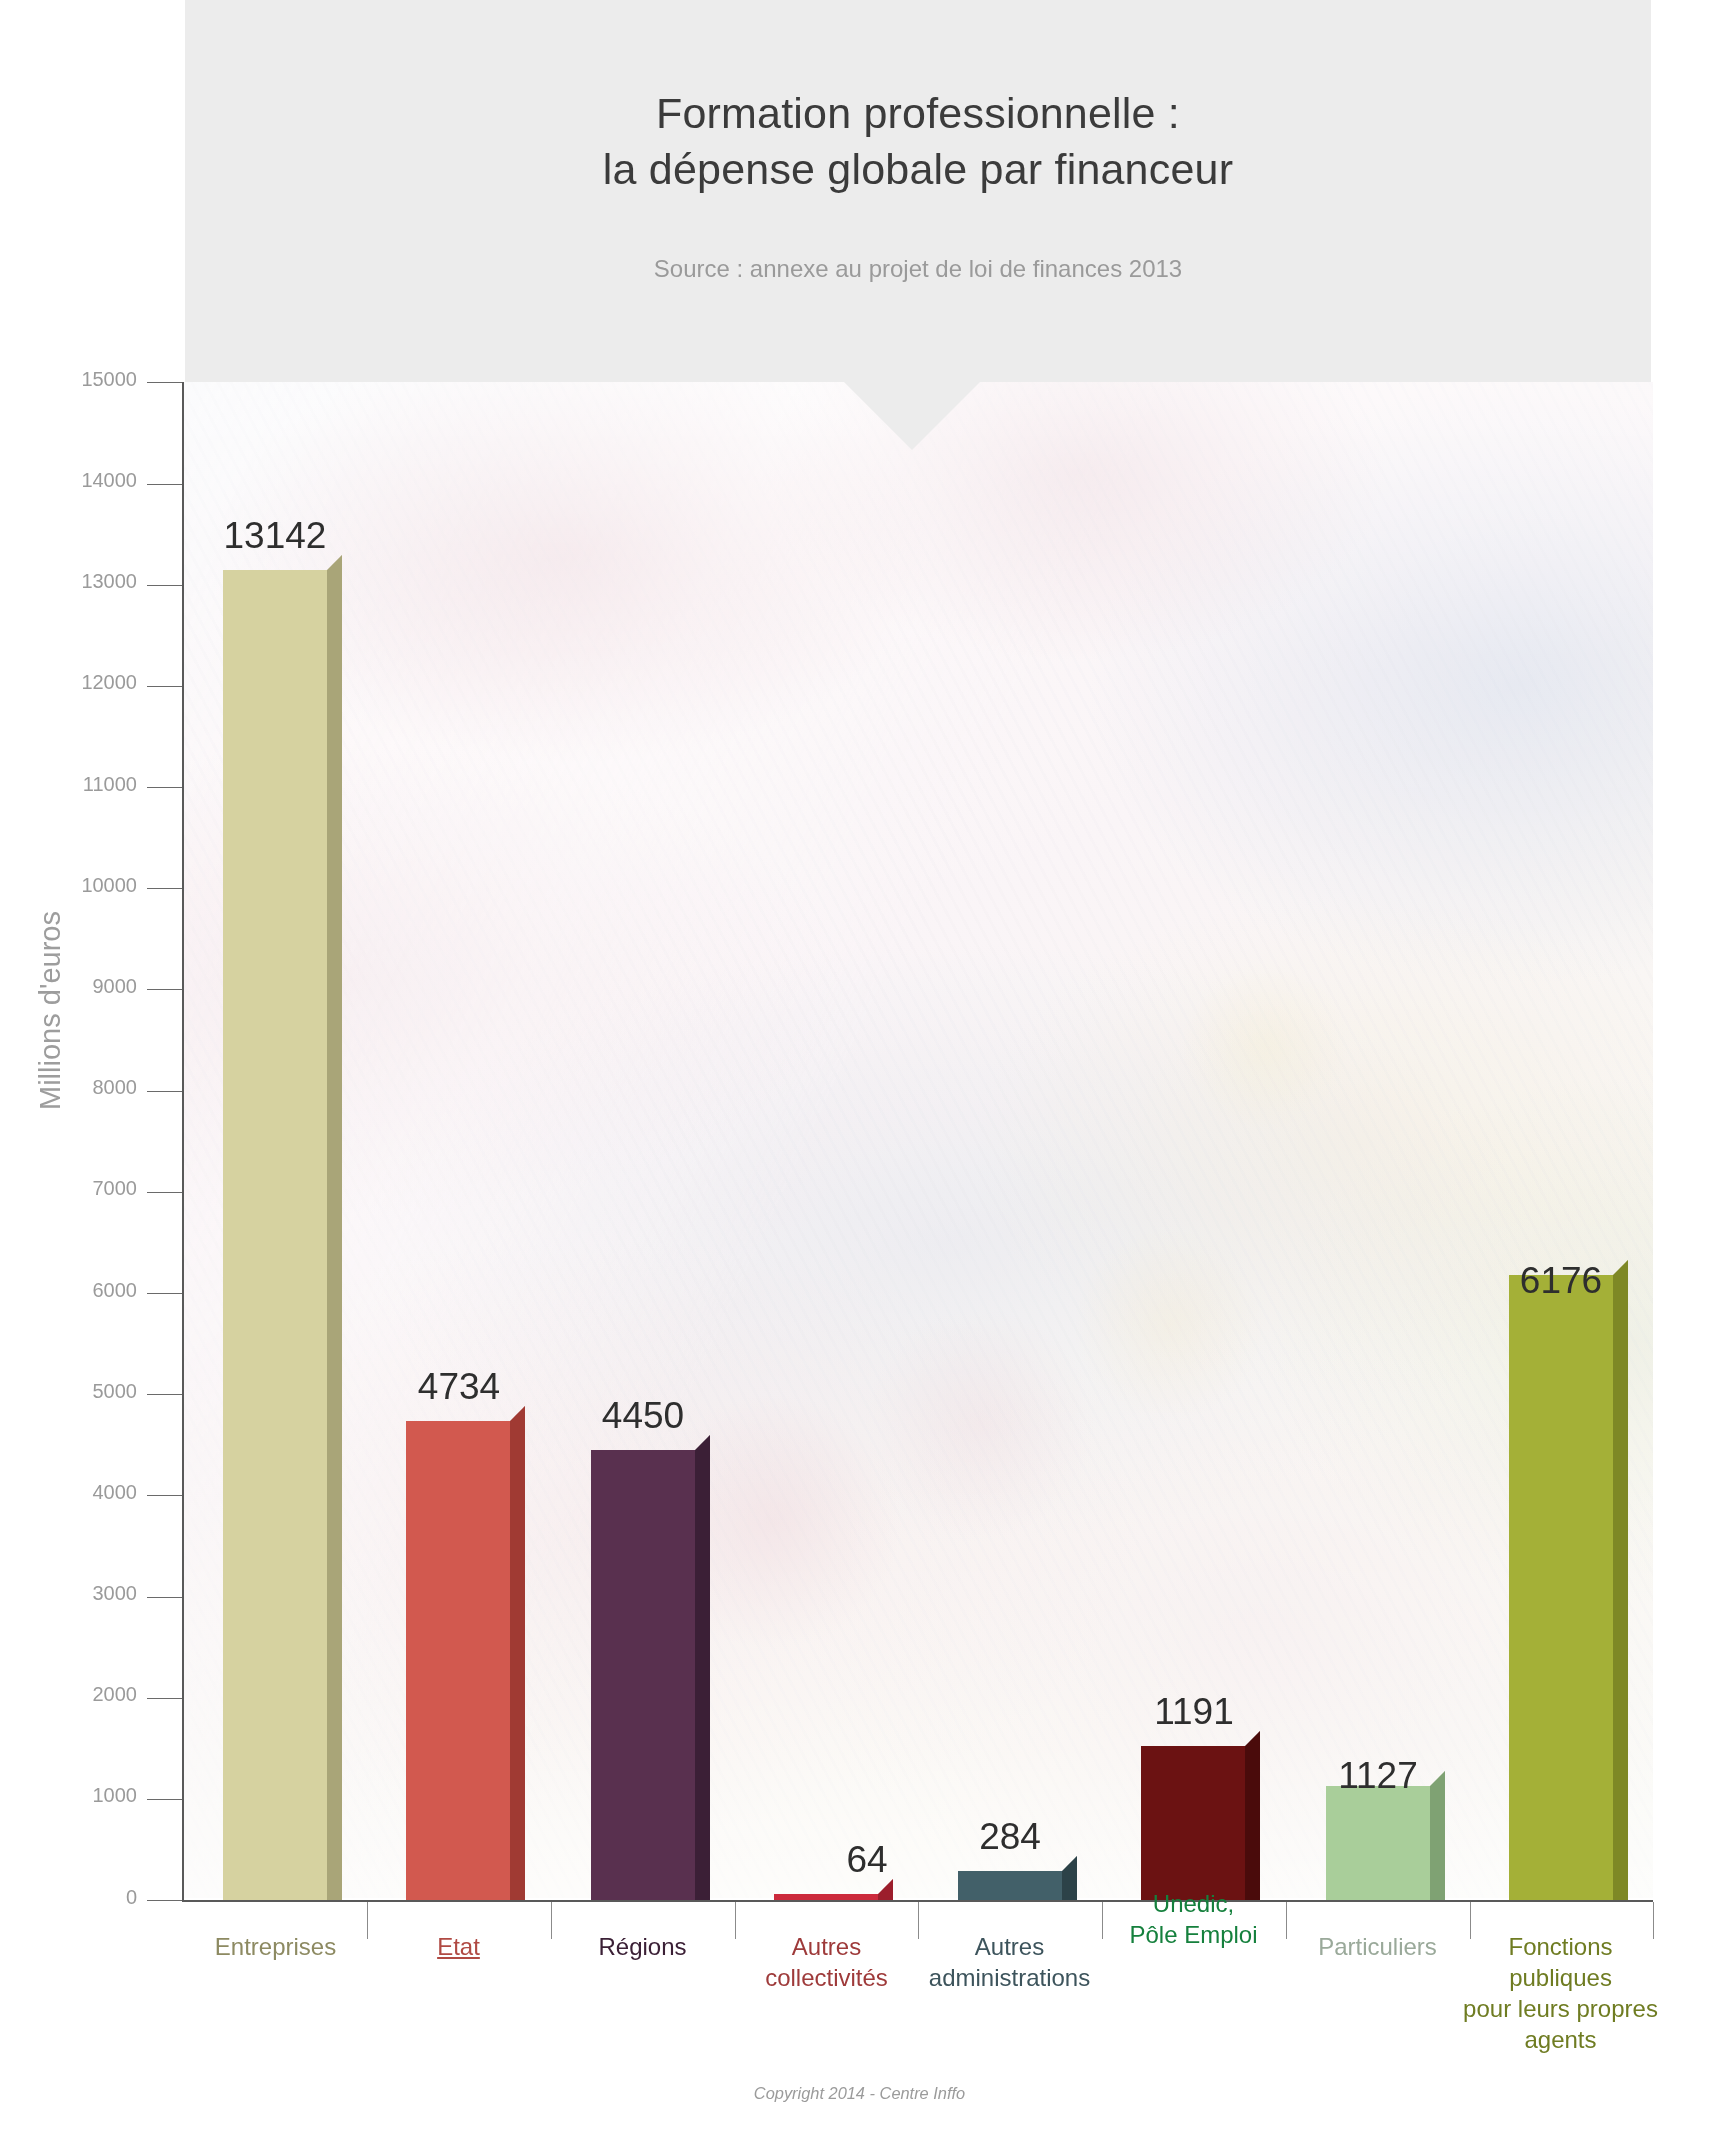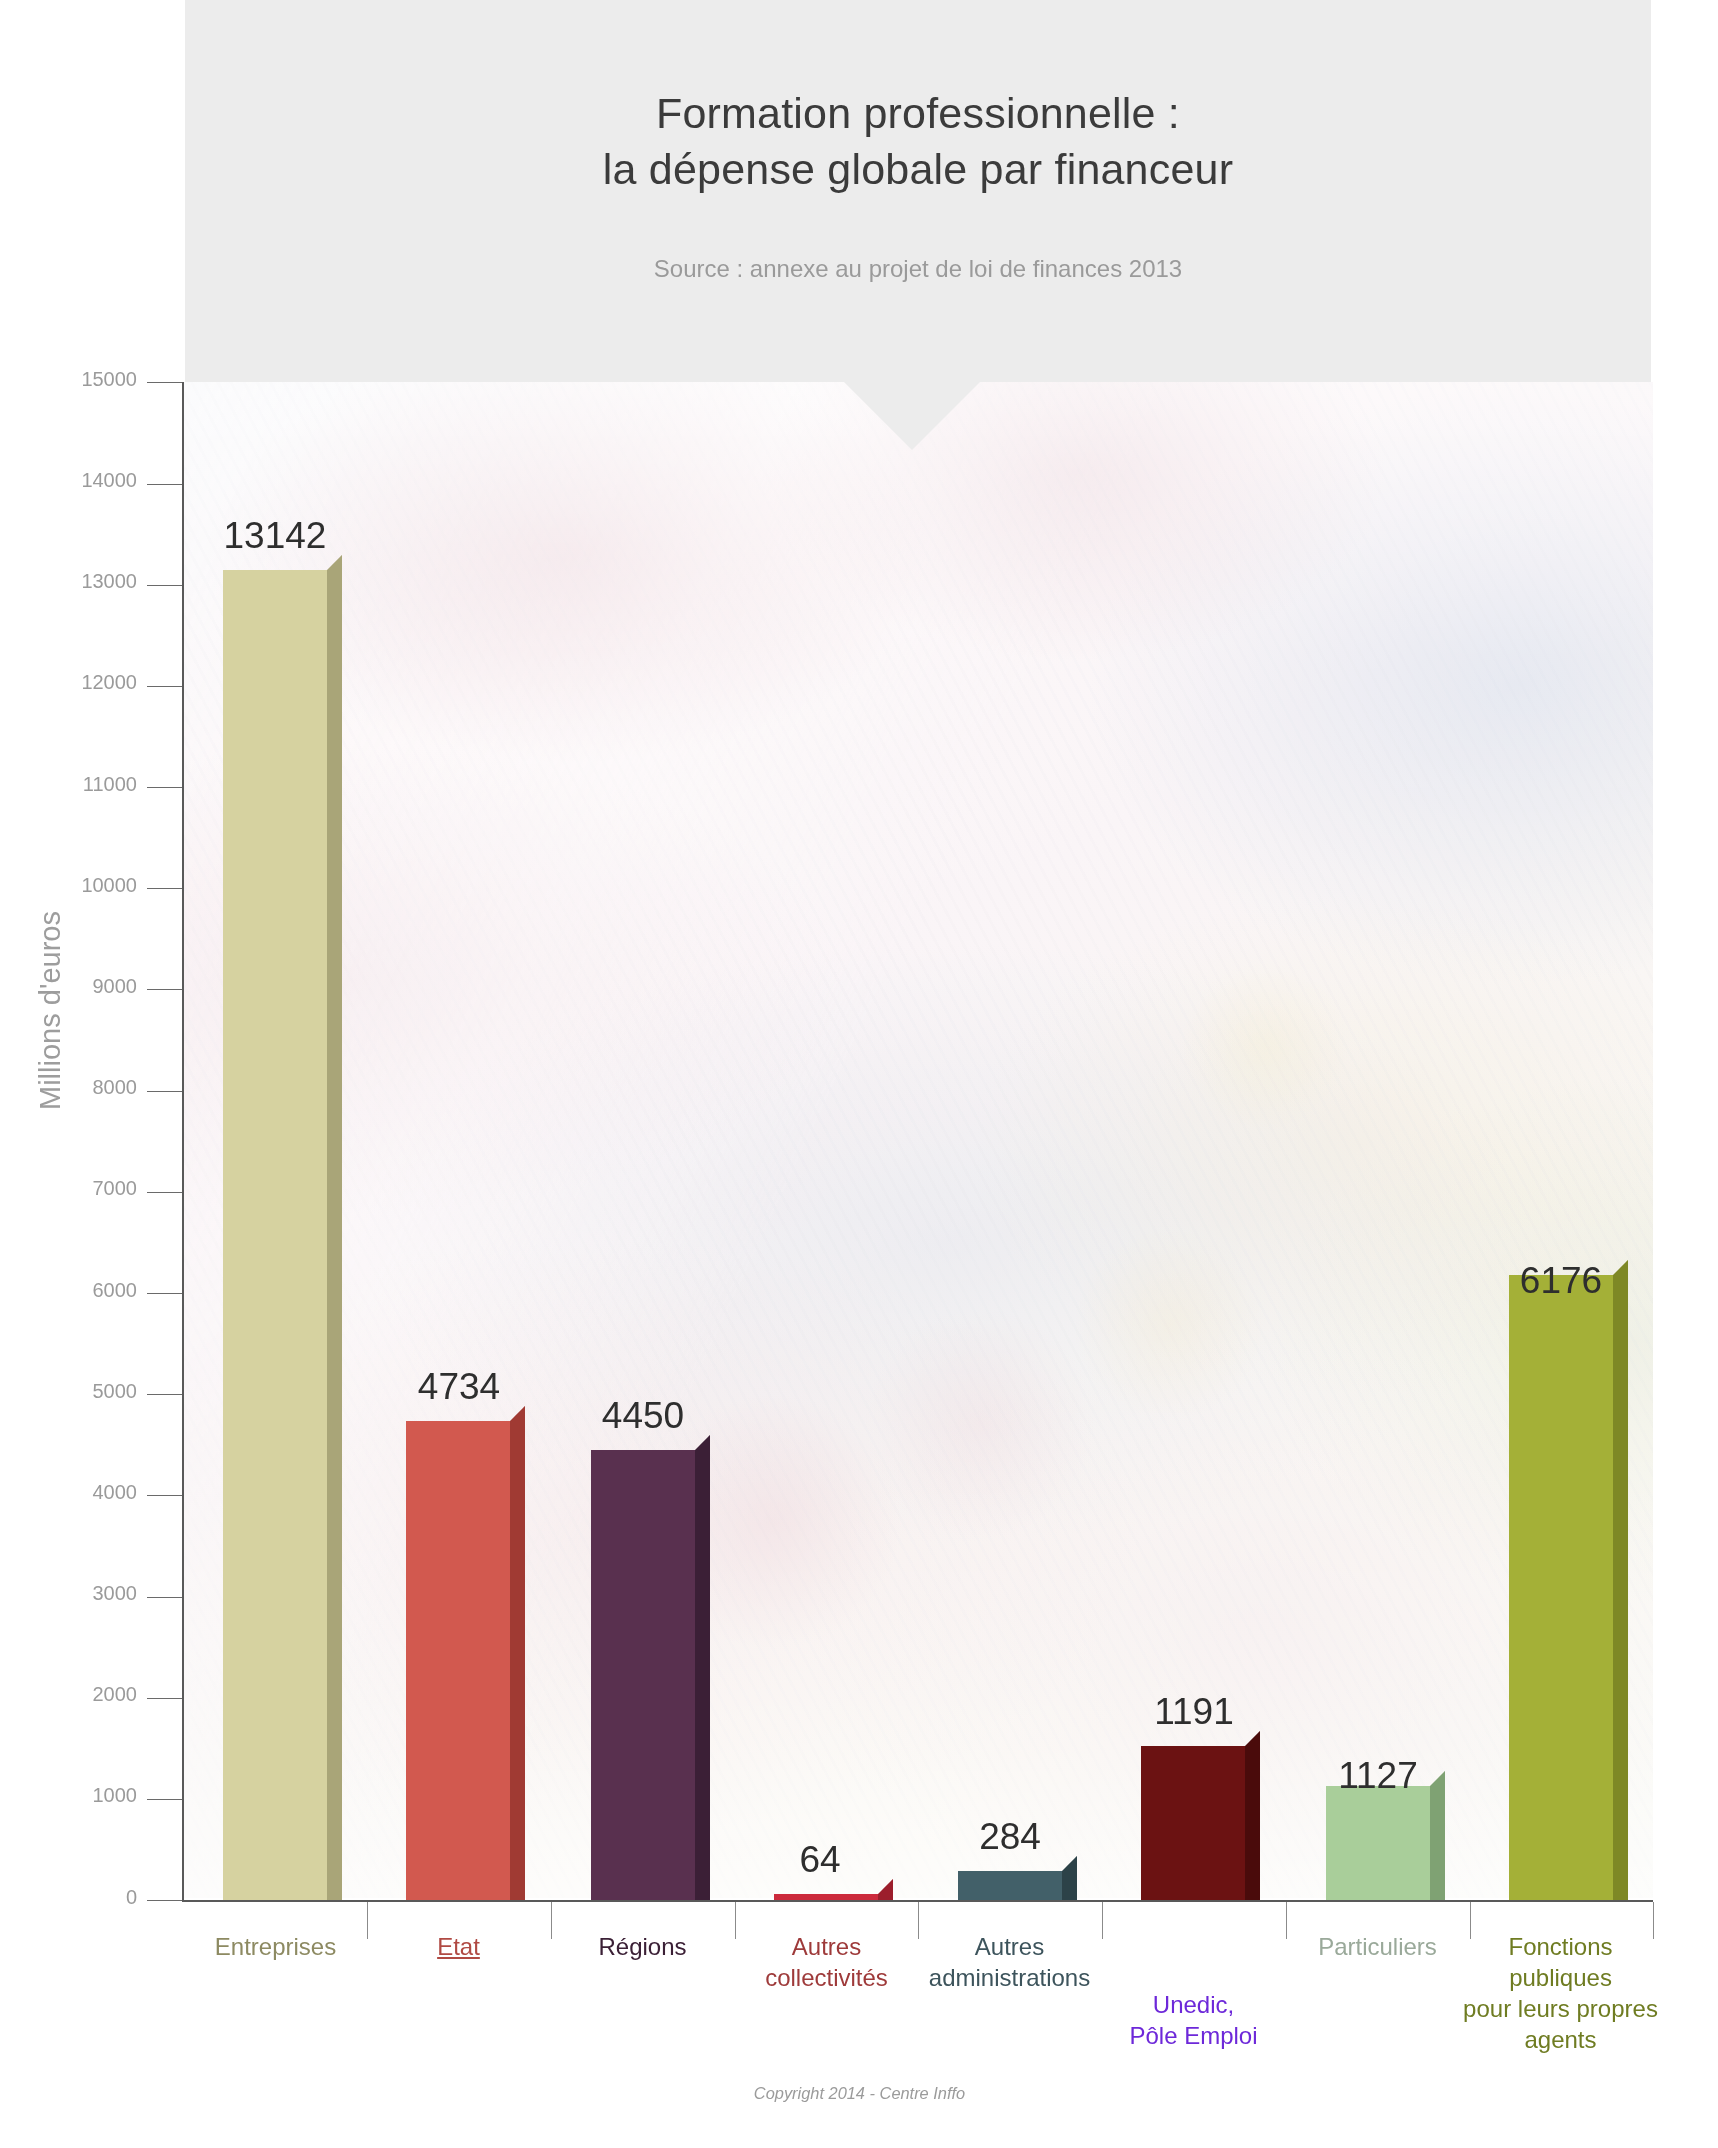--- a/index.html
+++ b/index.html
@@ -244,21 +244,21 @@
       <div class="bar" style="left: 1509px; top: 1275px; width: 104px; height: 625px;">
         <div class="face" style="background: rgb(164, 176, 55);"></div>
         <div class="side" style="background: rgb(126, 136, 37);"></div>
         <div class="top" style="background: rgb(126, 136, 37); clip-path: polygon(0px 100%, 100% 0px, 100% 100%);"></div>
       </div>
     </div>
   <div id="vals">
       <div class="val" style="left: 159px; top: 515px; width: 232px;">13142</div>
       <div class="val" style="left: 343px; top: 1366px; width: 232px;">4734</div>
       <div class="val" style="left: 527px; top: 1395px; width: 232px;">4450</div>
-      <div class="val" style="left: 679px; top: 1839px; width: 232px; padding-left: 25px;">64</div>
+      <div class="val" style="left: 726px; top: 1839px; width: 232px; padding-left: 25px;">64</div>
       <div class="val" style="left: 894px; top: 1816px; width: 232px;">284</div>
       <div class="val" style="left: 1078px; top: 1691px; width: 232px;">1191</div>
       <div class="val" style="left: 1262px; top: 1731px; width: 232px; margin-top: 24px;">1127</div>
       <div class="val" style="left: 1445px; top: 1220px; width: 232px; margin-top: 40px;">6176</div>
     </div>
   <div id="cats">
       <div class="cat" style="left: 178px; top: 1931px; width: 195px; color: rgb(141, 138, 98);">
         <div>Entreprises</div>
       </div>
       <div class="cat" style="left: 361px; top: 1931px; width: 195px; color: rgb(176, 74, 67); text-decoration: underline;">
@@ -268,21 +268,21 @@
         <div>Régions</div>
       </div>
       <div class="cat" style="left: 729px; top: 1931px; width: 195px; color: rgb(158, 58, 58);">
         <div>Autres</div>
         <div>collectivités</div>
       </div>
       <div class="cat" style="left: 912px; top: 1931px; width: 195px; color: rgb(61, 84, 92);">
         <div>Autres</div>
         <div>administrations</div>
       </div>
-      <div class="cat" style="left: 1096px; top: 1989px; width: 195px; color: #6d28d9;">
+      <div class="cat" style="left: 1096px; top: 1888px; width: 195px; color: #15803d;">
         <div>Unedic,</div>
         <div>Pôle Emploi</div>
       </div>
       <div class="cat" style="left: 1280px; top: 1931px; width: 195px; color: rgb(154, 169, 154);">
         <div>Particuliers</div>
       </div>
       <div class="cat" style="left: 1463px; top: 1931px; width: 195px; color: rgb(111, 124, 34);">
         <div>Fonctions</div>
         <div>publiques</div>
         <div>pour leurs propres</div>

